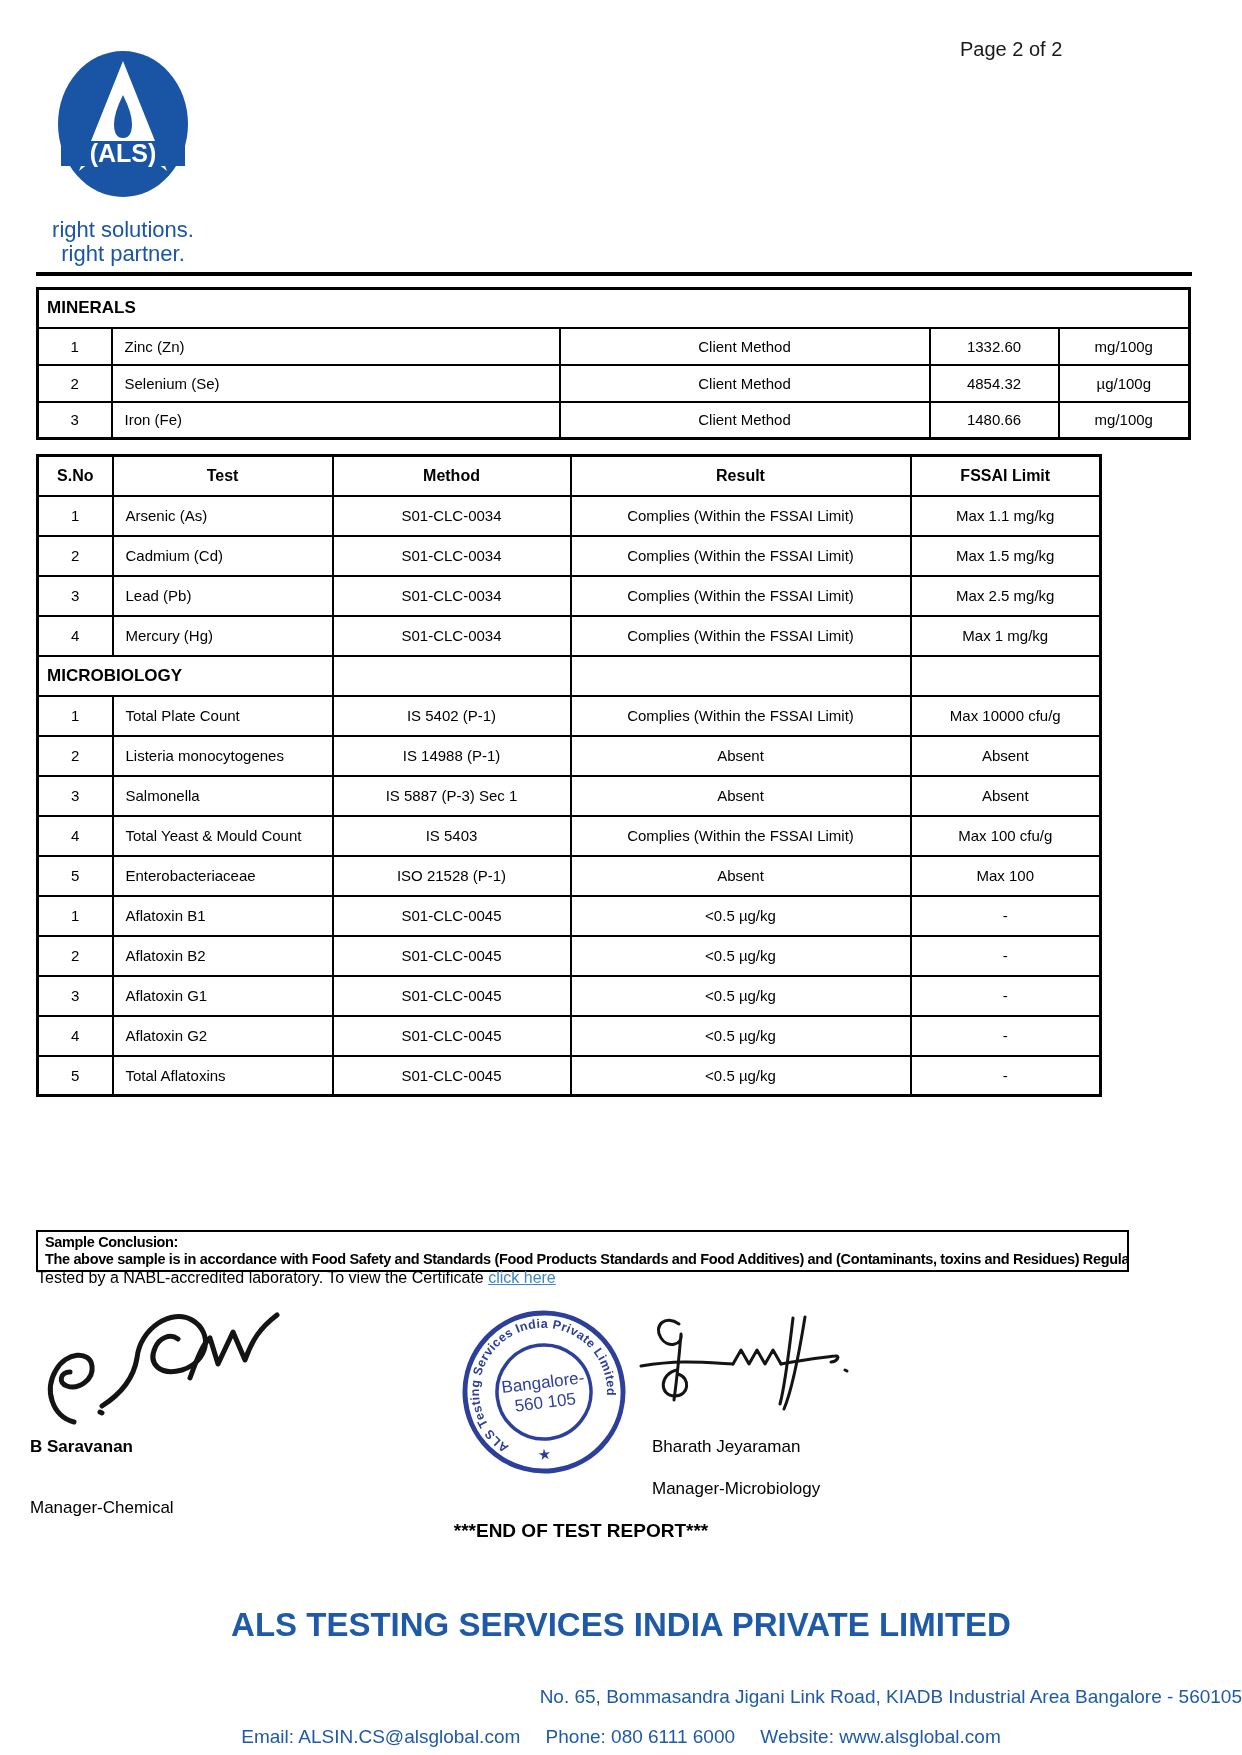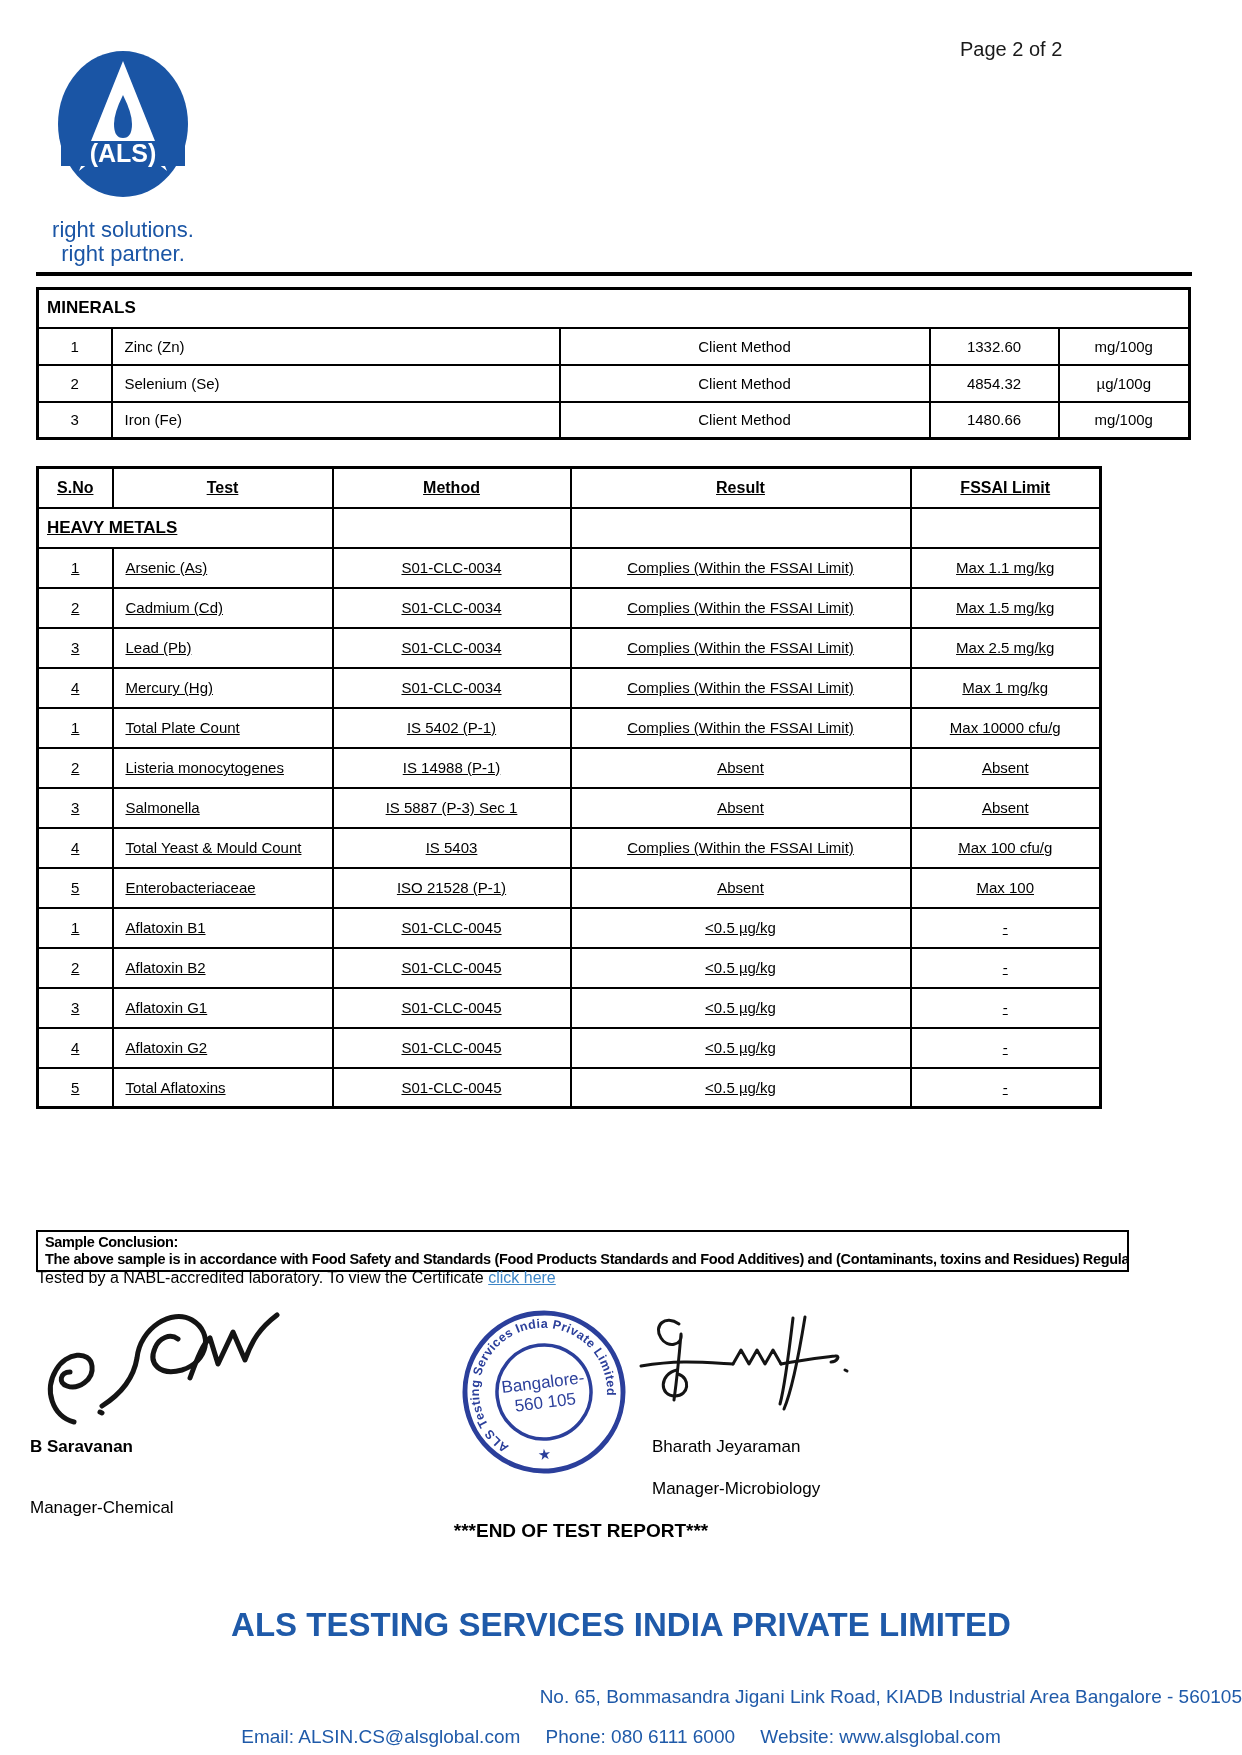--- a/index.html
+++ b/index.html
@@ -23,21 +23,21 @@
   th,td{padding:0 4px;vertical-align:middle;font-size:15px;overflow:hidden;white-space:nowrap;}
   th{font-size:16px;font-weight:bold;text-align:center;}
   td.c{text-align:center;}
   td.l{text-align:left;padding-left:12px;}
   tr.sec td{font-size:17px;font-weight:bold;text-align:left;padding-left:8px;}
 
   .minerals{left:36px;top:287px;width:1152px;}
   .minerals tr{height:37px;}
   .minerals tr.sec{height:39px;}
 
-  .results{left:36px;top:466px;width:1063px;text-decoration:underline;}
+  .results{left:36px;top:454px;width:1063px;}
   .results tr{height:40px;}
 
   
   .conclusion-box{
     left:36px;top:1230px;width:1093px;box-sizing:border-box;
     border:2px solid #000;padding:2px 7px;overflow:hidden;
   }
   .conclusion-box div{
     font-size:14.5px;font-weight:bold;line-height:17px;
     white-space:nowrap;letter-spacing:-0.35px;
@@ -129,53 +129,53 @@
   <thead>
       <tr>
         <th>S.No</th>
         <th>Test</th>
         <th>Method</th>
         <th>Result</th>
         <th>FSSAI Limit</th>
       </tr>
     </thead>
   <tbody>
+      <tr>
+        <td class="c">1</td>
+        <td class="l">Arsenic (As)</td>
+        <td class="c">S01-CLC-0034</td>
+        <td class="c">Complies (Within the FSSAI Limit)</td>
+        <td class="c">Max 1.1 mg/kg</td>
+      </tr>
+      <tr>
+        <td class="c">2</td>
+        <td class="l">Cadmium (Cd)</td>
+        <td class="c">S01-CLC-0034</td>
+        <td class="c">Complies (Within the FSSAI Limit)</td>
+        <td class="c">Max 1.5 mg/kg</td>
+      </tr>
+      <tr>
+        <td class="c">3</td>
+        <td class="l">Lead (Pb)</td>
+        <td class="c">S01-CLC-0034</td>
+        <td class="c">Complies (Within the FSSAI Limit)</td>
+        <td class="c">Max 2.5 mg/kg</td>
+      </tr>
+      <tr>
+        <td class="c">4</td>
+        <td class="l">Mercury (Hg)</td>
+        <td class="c">S01-CLC-0034</td>
+        <td class="c">Complies (Within the FSSAI Limit)</td>
+        <td class="c">Max 1 mg/kg</td>
+      </tr>
       <tr class="sec">
-        <td colspan="2">HEAVY METALS</td>
+        <td colspan="2">MICROBIOLOGY</td>
         <td></td>
         <td></td>
         <td></td>
-      </tr>
-      <tr>
-        <td class="c">1</td>
-        <td class="l">Arsenic (As)</td>
-        <td class="c">S01-CLC-0034</td>
-        <td class="c">Complies (Within the FSSAI Limit)</td>
-        <td class="c">Max 1.1 mg/kg</td>
-      </tr>
-      <tr>
-        <td class="c">2</td>
-        <td class="l">Cadmium (Cd)</td>
-        <td class="c">S01-CLC-0034</td>
-        <td class="c">Complies (Within the FSSAI Limit)</td>
-        <td class="c">Max 1.5 mg/kg</td>
-      </tr>
-      <tr>
-        <td class="c">3</td>
-        <td class="l">Lead (Pb)</td>
-        <td class="c">S01-CLC-0034</td>
-        <td class="c">Complies (Within the FSSAI Limit)</td>
-        <td class="c">Max 2.5 mg/kg</td>
-      </tr>
-      <tr>
-        <td class="c">4</td>
-        <td class="l">Mercury (Hg)</td>
-        <td class="c">S01-CLC-0034</td>
-        <td class="c">Complies (Within the FSSAI Limit)</td>
-        <td class="c">Max 1 mg/kg</td>
       </tr>
       <tr>
         <td class="c">1</td>
         <td class="l">Total Plate Count</td>
         <td class="c">IS 5402 (P-1)</td>
         <td class="c">Complies (Within the FSSAI Limit)</td>
         <td class="c">Max 10000 cfu/g</td>
       </tr>
       <tr>
         <td class="c">2</td>

